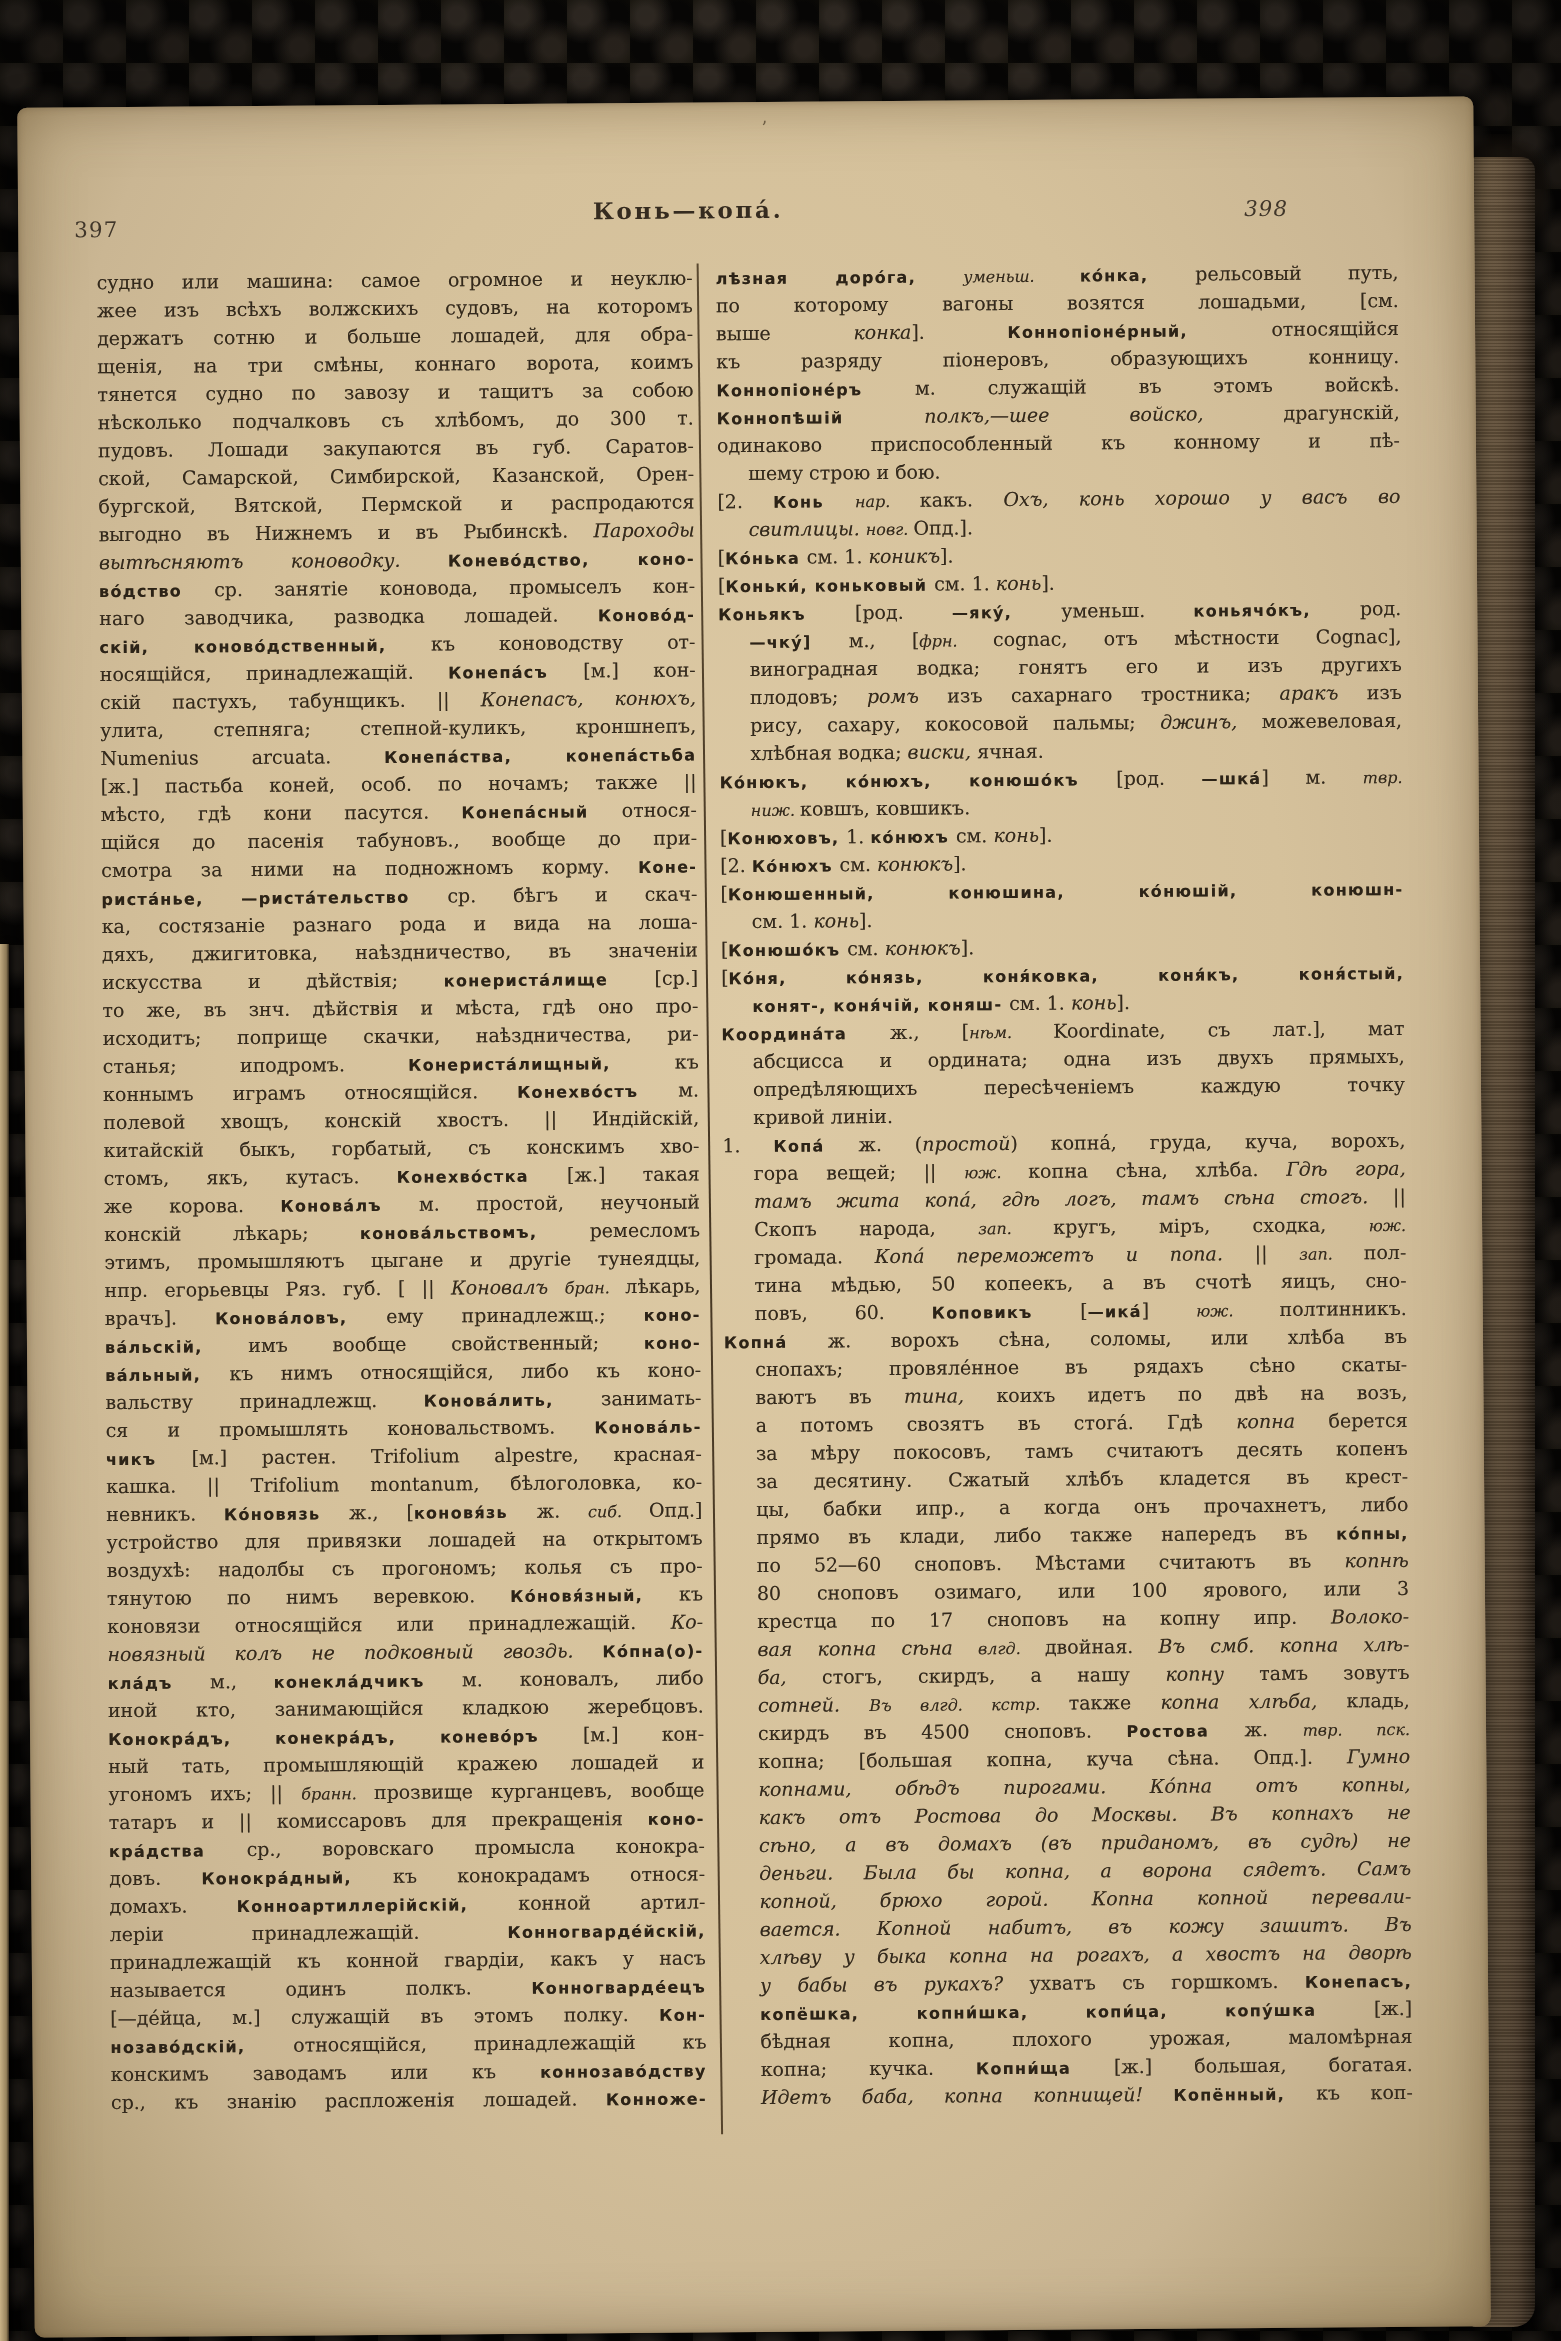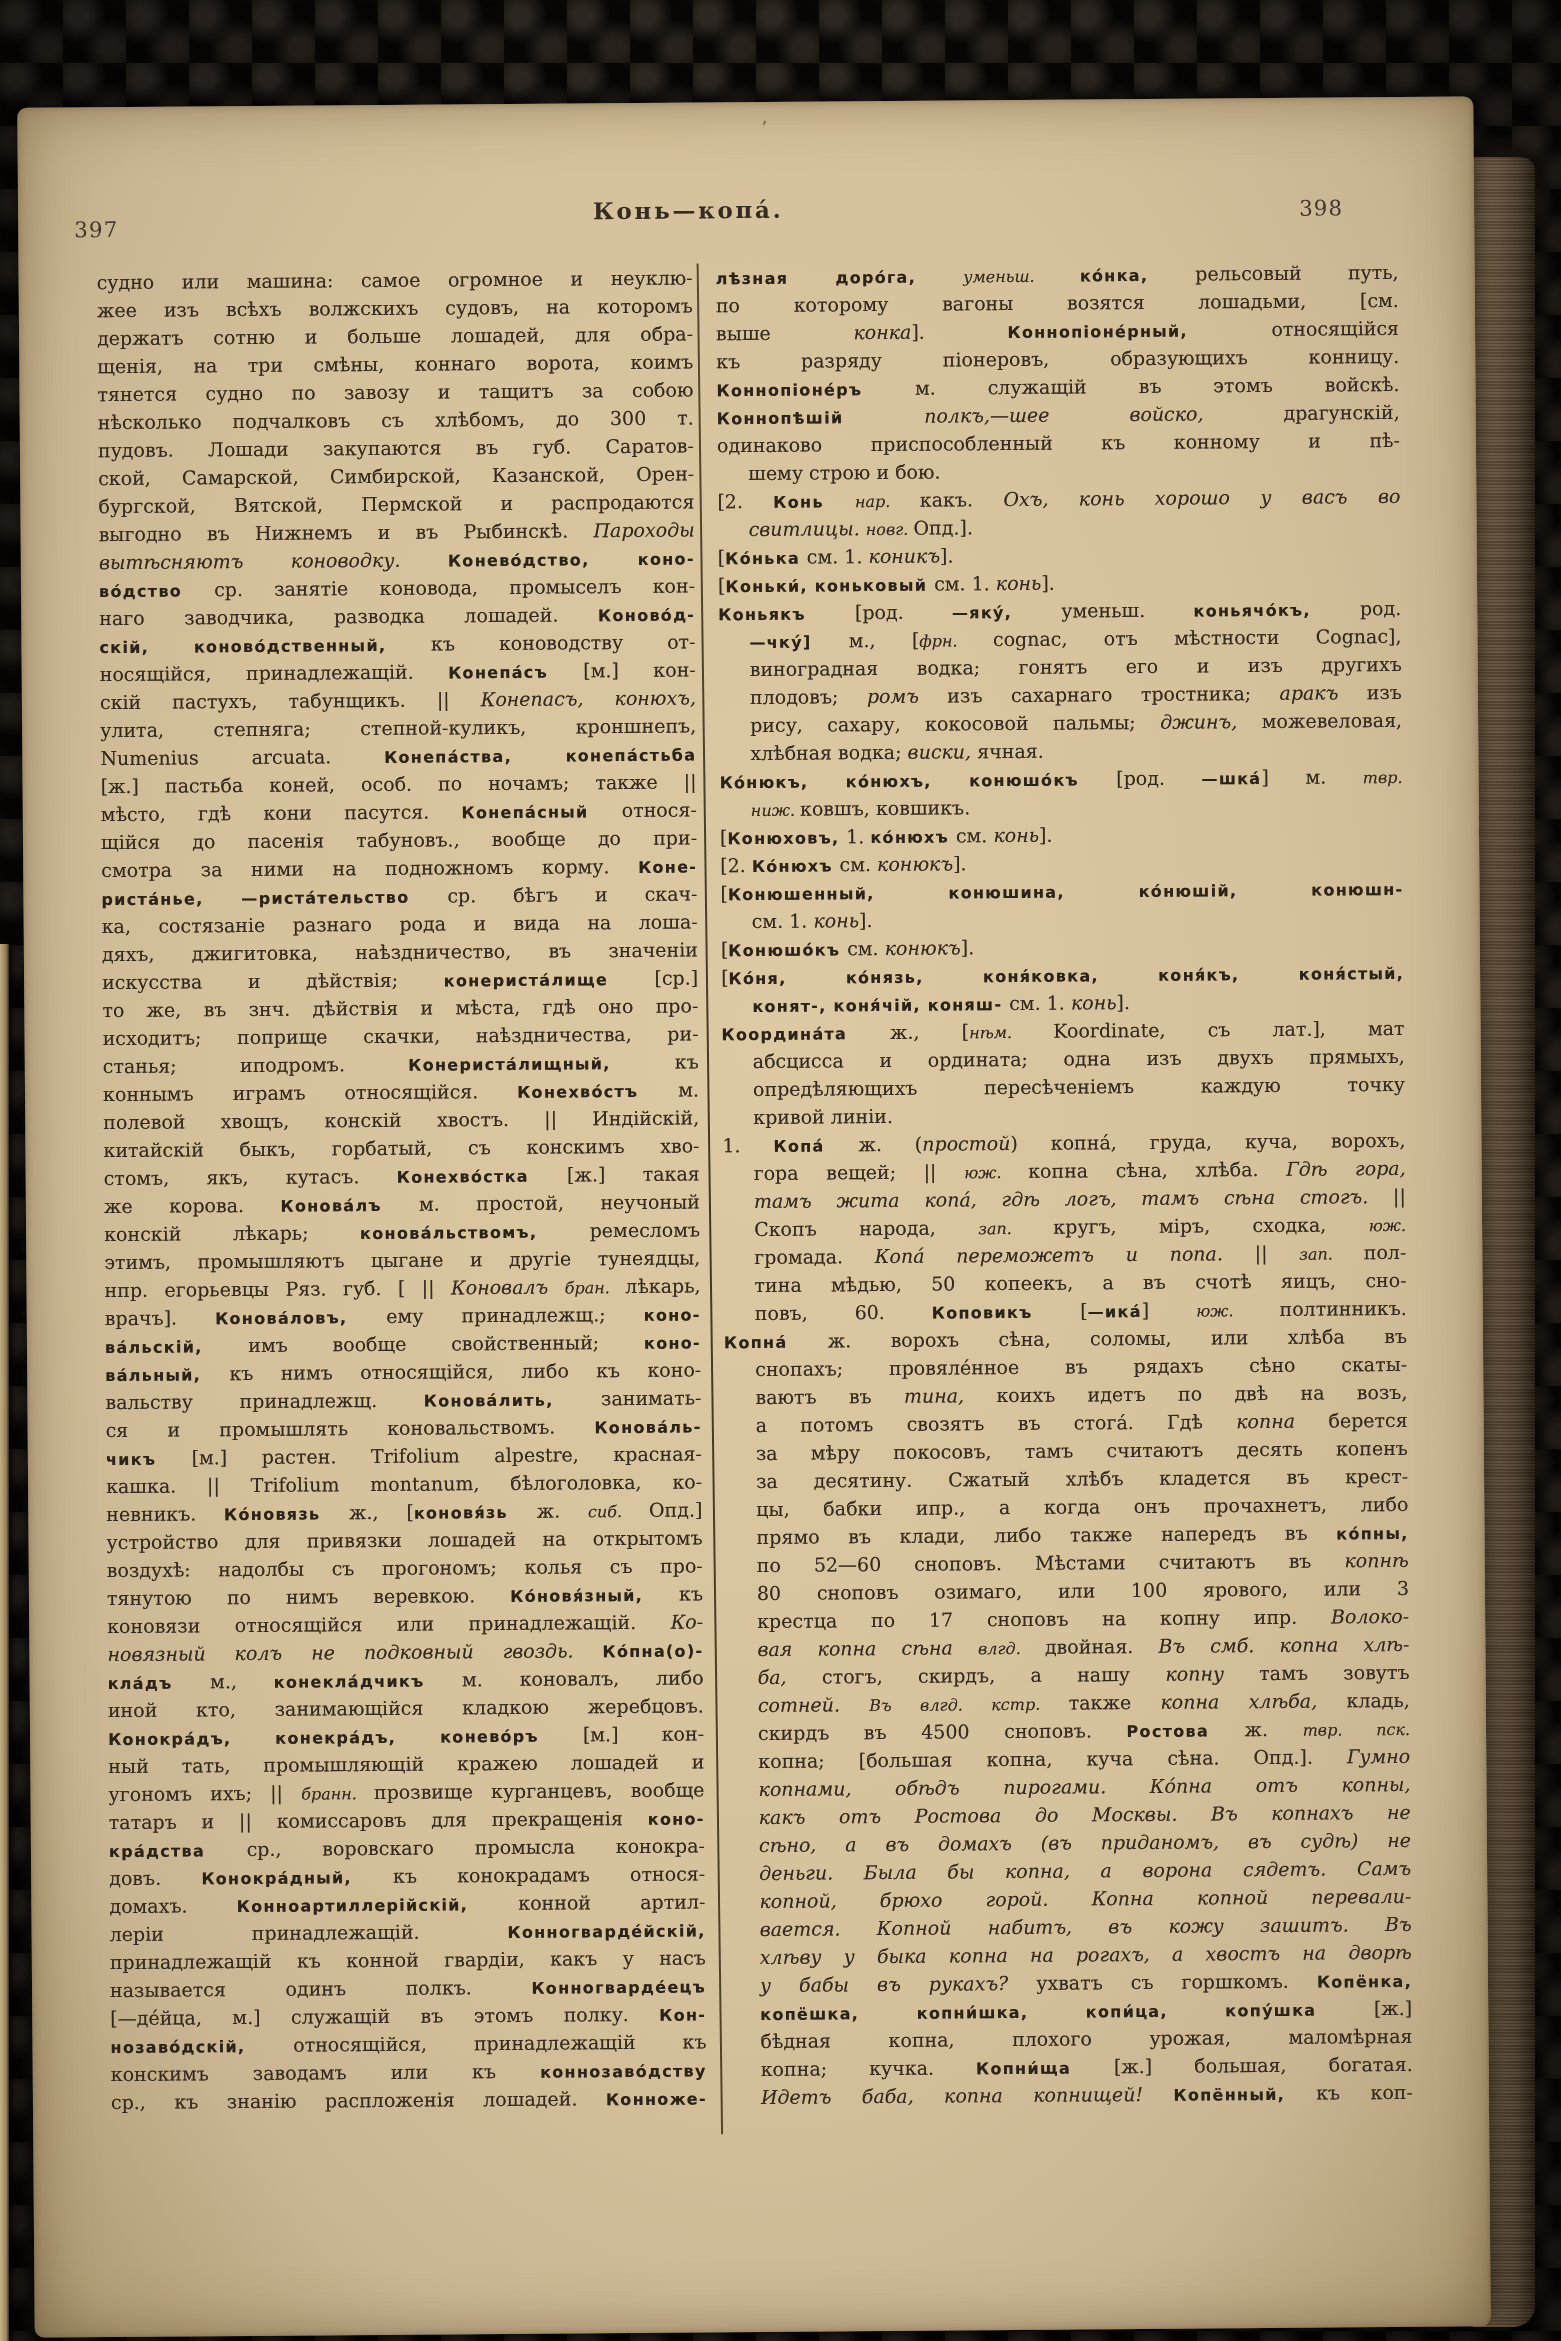--- a/index.html
+++ b/index.html
@@ -35,21 +35,21 @@
   }
   .paper{
     position:absolute;left:26px;top:102px;width:1456px;height:2230px;
     background:radial-gradient(ellipse at 50% 42%, #ddcaa5 0%, #d5c19b 52%, #cab693 76%, #b29e77 94%, #a08c67 100%);
     border-radius:9.7px;
     transform:rotate(-0.45deg);
     box-shadow: inset 0 0 59px rgba(96,74,42,.5), inset 0 0 7.5px rgba(70,52,28,.35), 0 0 29.5px rgba(0,0,0,.85);
   }
   .pageno{position:absolute;font-size:21.4px;color:#40362a;letter-spacing:1.1px;}
   .pageno-left{left:56px;top:110px;}
-  .pageno-right{left:1281px;top:98px;}
+  .pageno-right{left:1226px;top:98px;font-style:italic;}
   .header-title{
     position:absolute;left:552px;top:94px;width:236px;text-align:center;
     font-size:23px;font-weight:bold;color:#352b1f;letter-spacing:2.7px;
   }
   .stray-mark{position:absolute;left:744px;top:15px;font-size:18px;color:#6e5e45;}
   .divider{position:absolute;left:683px;top:161px;width:1.6px;height:1871px;
     background:linear-gradient(180deg,#5a4930,#463723 50%,#55432b);transform:rotate(-0.3deg);}
   .col{position:absolute;top:161px;color:#33291c;}
   .col-left{left:78px;width:596px;}
   .col-right{left:697px;width:683px;}
@@ -204,20 +204,20 @@
       <div class="line ind"><span class="seg-i">сотней. </span><span class="seg-s">Въ влгд. кстр. </span><span class="seg-r">также </span><span class="seg-i">копна хлѣба, </span><span class="seg-r">кладь,</span></div>
       <div class="line ind"><span class="seg-r">скирдъ въ 4500 сноповъ. </span><span class="seg-b">Ростова </span><span class="seg-r">ж. </span><span class="seg-s">твр. пск.</span></div>
       <div class="line ind"><span class="seg-r">копна; [большая копна, куча сѣна. Опд.]. </span><span class="seg-i">Гумно</span></div>
       <div class="line ind"><span class="seg-i">копнами, обѣдъ пирогами. Кóпна отъ копны,</span></div>
       <div class="line ind"><span class="seg-i">какъ отъ Ростова до Москвы. Въ копнахъ не</span></div>
       <div class="line ind"><span class="seg-i">сѣно, а въ домахъ (въ приданомъ, въ судѣ) не</span></div>
       <div class="line ind"><span class="seg-i">деньги. Была бы копна, а ворона сядетъ. Самъ</span></div>
       <div class="line ind"><span class="seg-i">копной, брюхо горой. Копна копной перевали-</span></div>
       <div class="line ind"><span class="seg-i">вается. Копной набитъ, въ кожу зашитъ. Въ</span></div>
       <div class="line ind"><span class="seg-i">хлѣву у быка копна на рогахъ, а хвостъ на дворѣ</span></div>
-      <div class="line ind"><span class="seg-i">у бабы въ рукахъ? </span><span class="seg-r">ухватъ съ горшкомъ. </span><span class="seg-b">Копёнка,</span></div>
+      <div class="line ind"><span class="seg-i">у бабы въ рукахъ? </span><span class="seg-r">ухватъ съ горшкомъ. </span><span class="seg-b">Конепасъ,</span></div>
       <div class="line ind"><span class="seg-b">копёшка, копни́шка, копи́ца, копу́шка </span><span class="seg-r">[ж.]</span></div>
       <div class="line ind"><span class="seg-r">бѣдная копна, плохого урожая, маломѣрная</span></div>
       <div class="line ind"><span class="seg-r">копна; кучка. </span><span class="seg-b">Копни́ща </span><span class="seg-r">[ж.] большая, богатая.</span></div>
       <div class="line ind"><span class="seg-i">Идетъ баба, копна копнищей! </span><span class="seg-b">Копённый, </span><span class="seg-r">къ коп-</span></div>
     </div>
 </div>
 
 
 </body></html>

